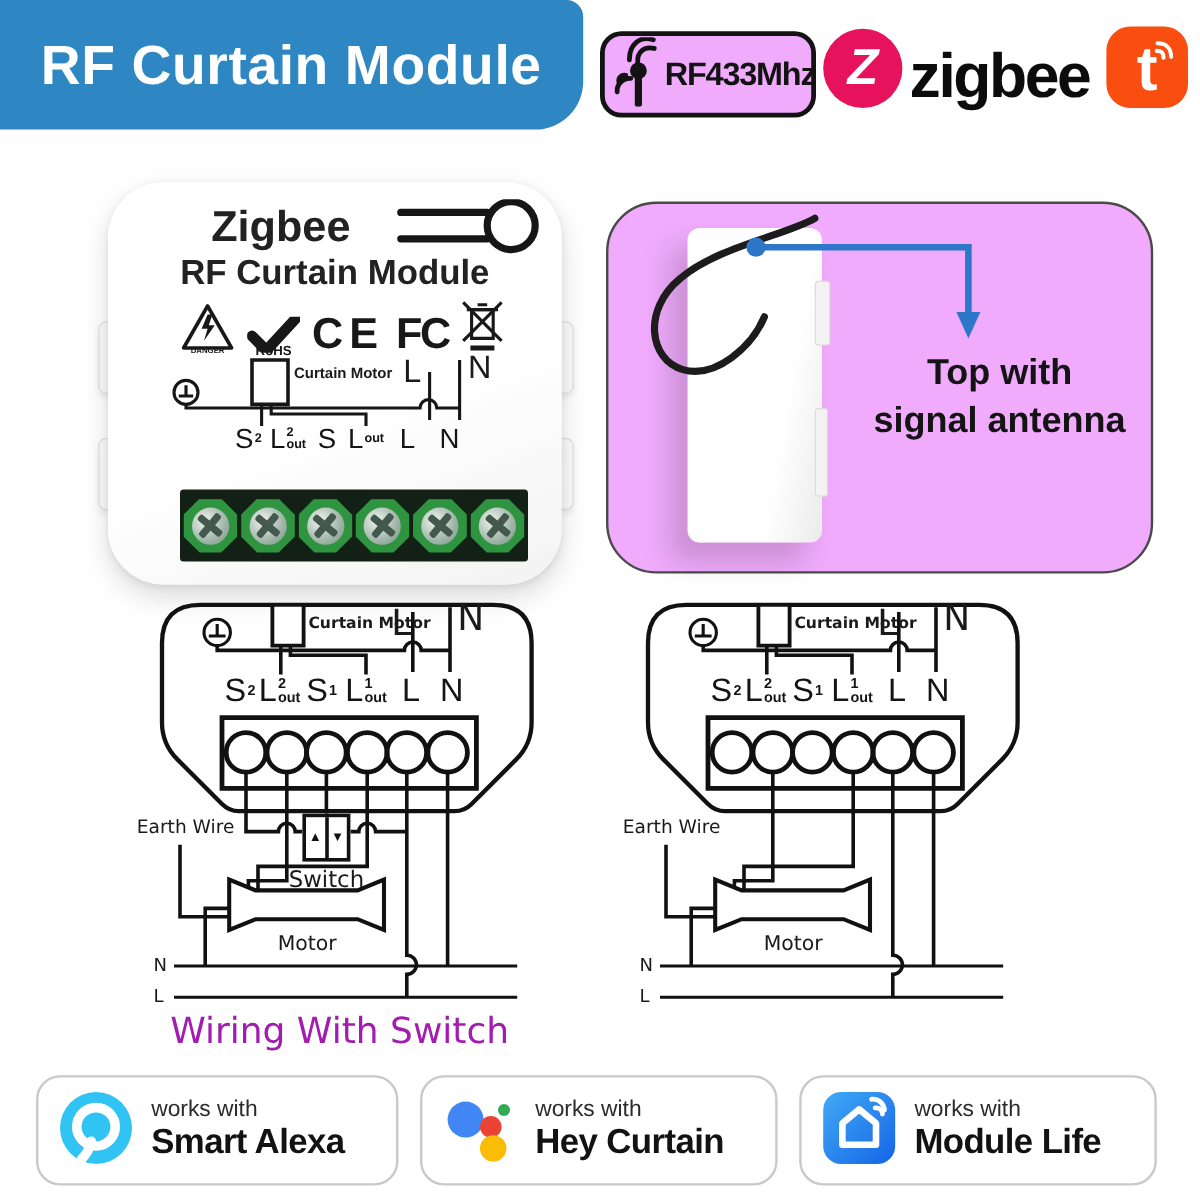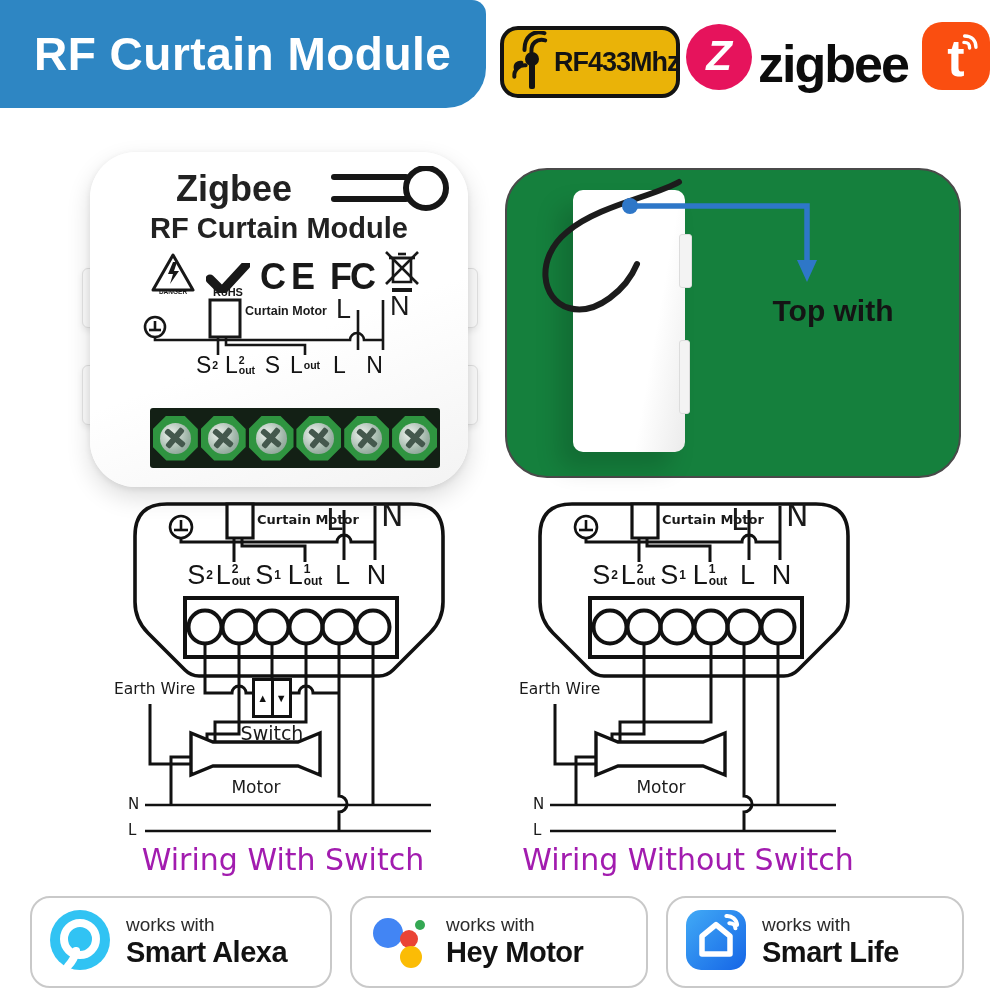--- a/index.html
+++ b/index.html
@@ -5,21 +5,21 @@
   html,body{margin:0;padding:0;background:#ffffff;}
   .stage{position:relative;width:1000px;height:1000px;background:#fff;overflow:hidden;
          font-family:"Liberation Sans",sans-serif;color:#111;}
   .abs{position:absolute;}
 
   
   .banner{position:absolute;left:0;top:0;width:486px;height:108px;background:#2e86c3;
           border-radius:0 14px 40px 0;display:flex;align-items:center;}
   .banner-title{color:#fff;font-size:46px;font-weight:700;padding-left:34px;letter-spacing:.5px;white-space:nowrap;}
   .rf-badge{position:absolute;left:500px;top:26px;width:180px;height:72px;border:4px solid #131313;
-            border-radius:18px;background:#eab308;display:flex;align-items:center;justify-content:flex-start;box-sizing:border-box;}
+            border-radius:18px;background:#f0abfc;display:flex;align-items:center;justify-content:flex-start;box-sizing:border-box;}
   .rf-badge-text{font-size:27px;font-weight:800;letter-spacing:-1px;color:#131313;margin-left:-2px;white-space:nowrap;}
   .zigbee-circle{position:absolute;left:686px;top:24px;width:66px;height:66px;border-radius:50%;
                  background:#e6135c;display:flex;align-items:center;justify-content:center;}
   .zigbee-z{color:#fff;font-size:42px;font-weight:900;font-style:italic;transform:translateY(-1px);}
   .zigbee-word{position:absolute;left:758px;top:34px;font-size:52px;font-weight:800;letter-spacing:-2px;color:#0c0c0c;}
   .tuya-badge{position:absolute;left:922px;top:22px;width:68px;height:68px;border-radius:20px;
               background:#fa4e10;display:flex;align-items:flex-end;justify-content:center;}
   .tuya-t{color:#fff;font-size:52px;font-weight:800;line-height:1;margin-bottom:6px;}
   .tuya-arcs{position:absolute;right:8px;top:8px;}
 
@@ -51,21 +51,21 @@
        clip-path:polygon(30% 0,70% 0,100% 30%,100% 70%,70% 100%,30% 100%,0 70%,0 30%);}
   .screw{width:31px;height:31px;border-radius:50%;position:relative;
          background:radial-gradient(circle at 35% 35%,#eef3ee,#9db3a6 62%,#7c9388);}
   .screw::before,.screw::after{content:"";position:absolute;left:50%;top:50%;width:24px;height:6px;
          background:#44584d;border-radius:2px;}
   .screw::before{transform:translate(-50%,-50%) rotate(40deg);}
   .screw::after{transform:translate(-50%,-50%) rotate(-50deg);}
 
   
   .panel{position:absolute;left:505px;top:168px;width:456px;height:310px;border-radius:42px;
-         background:#15803d;border:2px solid #4a4a4a;box-sizing:border-box;}
+         background:#f0abfc;border:2px solid #4a4a4a;box-sizing:border-box;}
   .sideview{position:absolute;left:66px;top:20px;width:112px;height:262px;border-radius:10px;
             background:linear-gradient(100deg,#ffffff 68%,#ebebeb);box-shadow:-14px 16px 24px rgba(0,0,0,.16);}
   .sideview::before{content:"";position:absolute;right:-7px;top:44px;width:11px;height:52px;background:#f3f3f3;border:1px solid #dcdcdc;border-radius:3px;}
   .sideview::after{content:"";position:absolute;right:-5px;top:150px;width:9px;height:72px;background:#f3f3f3;border:1px solid #dcdcdc;border-radius:3px;}
   .panel-caption{position:absolute;left:200px;width:252px;text-align:center;font-weight:700;color:#141414;font-size:30px;line-height:1;}
 
   
   .diag{position:absolute;width:380px;height:400px;}
   .diag svg{position:absolute;left:0;top:0;}
   .switch-box{position:absolute;left:129px;top:188px;width:40px;height:40px;border:3px solid #111;background:#fff;
@@ -264,20 +264,21 @@
     <div class="sideview"></div>
     <svg class="abs" style="left:0;top:0;" width="452" height="306" viewBox="0 0 452 306">
       <path d="M 172,12 C 148,26 90,36 60,62 C 28,88 34,130 62,138 C 90,146 120,118 130,94" fill="none" stroke="#1c1c1c" stroke-width="6" stroke-linecap="round"></path>
       <g>
         <circle cx="123" cy="36" r="8" fill="#2e77c8"></circle>
         <path d="M123 36 H 300 V 90" fill="none" stroke="#2e77c8" stroke-width="5.5"></path>
         <polygon points="290,90 310,90 300,112" fill="#2e77c8"></polygon>
       </g>
     </svg>
     <div class="panel-caption" style="top:126px;">Top with</div>
+    <div class="panel-caption" style="top:166px;">signal antenna</div>
   </div>
 
   <div class="diag" style="left:123px;top:490px;">
     <svg width="380" height="400" viewBox="0 0 380 400">
       <g fill="none" stroke="#111" stroke-width="3">
         <path d="M 44,14 H 288 Q 320,14 320,46 V 112 Q 320,130 307,143 L 270,180 Q 264,186 256,186 H 76 Q 68,186 62,180 L 25,143 Q 12,130 12,112 V 46 Q 12,14 44,14 Z" stroke-width="3.6"></path>
         <circle cx="58" cy="37" r="11" stroke-width="2.6"></circle>
         <line x1="58" y1="30" x2="58" y2="40" stroke-width="2.6"></line>
         <line x1="51" y1="40" x2="65" y2="40" stroke-width="2.6"></line>
         <path d="M 58,48 V 52 H 214 A 7 7 0 0 1 228 52 H 252"></path>
@@ -444,21 +445,20 @@
         <span class="t-col">
           <span></span>
           <span></span>
         </span>
       </span>
 
     <span class="lab" style="left:-9px;top:190px;font-size:15.5px;">Earth Wire</span>
     <span class="lab" style="left:133px;top:287px;font-size:17px;transform:translateX(-50%);">Motor</span>
     <span class="lab" style="left:5px;top:305px;font-size:15px;">N</span>
     <span class="lab" style="left:5px;top:331px;font-size:15px;">L</span>
-    <div class="diag-caption">Wiring Without Switch</div>
   </div>
 
   <div class="wbadge" style="left:30px;width:302px;">
     <span>
       <svg width="64" height="64" viewBox="0 0 64 64">
         <circle cx="32" cy="32" r="30" fill="#31c3f3"></circle>
         <circle cx="32" cy="31" r="16" fill="none" stroke="#fff" stroke-width="8"></circle>
         <path d="M20 58 C24 54 27 48 28 43" fill="none" stroke="#fff" stroke-width="8" stroke-linecap="round"></path>
       </svg>
     </span>
@@ -472,21 +472,21 @@
     <span>
       <svg width="64" height="64" viewBox="0 0 64 64">
         <circle cx="20" cy="25" r="15" fill="#4285f4"></circle>
         <circle cx="41" cy="31" r="9" fill="#ea4335"></circle>
         <circle cx="52" cy="17" r="5" fill="#34a853"></circle>
         <circle cx="43" cy="49" r="11" fill="#fbbc05"></circle>
       </svg>
     </span>
     <span class="wbadge-text">
       <span class="wbadge-prefix">works with</span>
-      <span class="wbadge-name">Hey Motor</span>
+      <span class="wbadge-name">Hey Curtain</span>
     </span>
   </div>
 
   <div class="wbadge" style="left:666px;width:298px;">
     <span>
       <svg width="64" height="64" viewBox="0 0 64 64">
         <defs>
           <linearGradient id="slg" x1="0" y1="0" x2="1" y2="1">
             <stop offset="0" stop-color="#41aaf6"></stop>
               <stop offset="1" stop-color="#1565e6"></stop>
@@ -495,17 +495,17 @@
         <rect x="2" y="2" width="60" height="60" rx="15" fill="url(#slg)"></rect>
         <path d="M18 46 V 28 L 32 16.5 L 46 28 V 46 Z" fill="none" stroke="#fff" stroke-width="5.5" stroke-linejoin="round"></path>
         <g fill="none" stroke="#fff" stroke-width="4" stroke-linecap="round">
           <path d="M42 13 C46 9 52 9 56 13" transform="rotate(40 49 11)"></path>
           <path d="M45 18 C47.5 15.5 50.5 15.5 53 18" transform="rotate(40 49 17)"></path>
         </g>
       </svg>
     </span>
     <span class="wbadge-text">
       <span class="wbadge-prefix">works with</span>
-      <span class="wbadge-name">Smart Life</span>
+      <span class="wbadge-name">Module Life</span>
     </span>
   </div>
 
 </div>
 
 </body></html>

